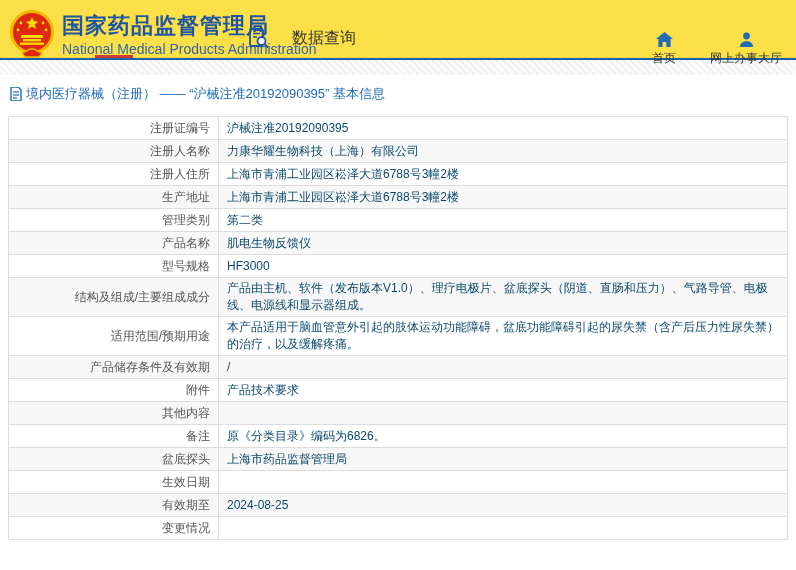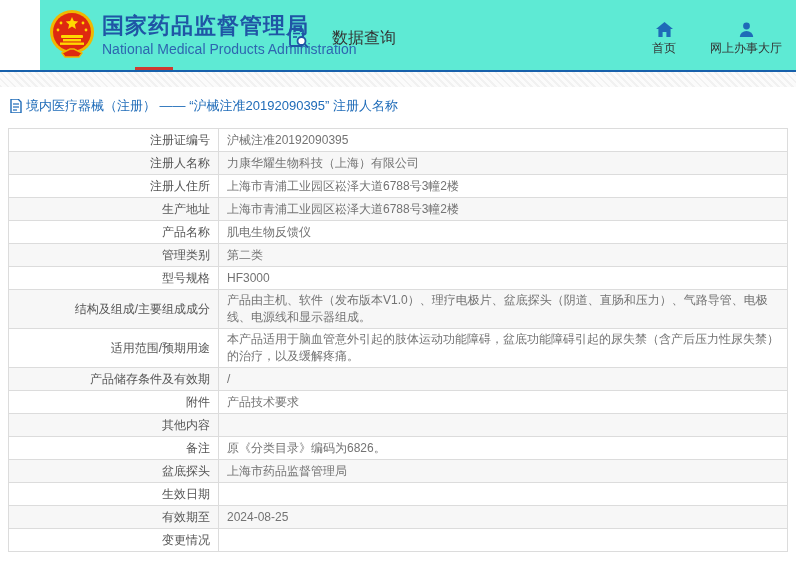--- a/index.html
+++ b/index.html
@@ -1,46 +1,46 @@
 <!DOCTYPE html>
 <html><head>
 <meta charset="utf-8">
 <style>
   * { margin:0; padding:0; box-sizing:border-box; }
   html,body { width:796px; height:570px; background:#fff; overflow:hidden;
     font-family:"Liberation Sans","DejaVu Sans",sans-serif; }
 
   
-  .header { position:relative; height:70px; background:#5eead4;margin-left:40px; }
+  .header { position:relative; height:58px; background:#fde047; }
   .emblem { position:absolute; left:8px; top:9px; width:48px; height:50px; }
   .agency { position:absolute; left:62px; top:13px; }
   .agency-zh { font-size:22px; font-weight:bold; color:#1f55a5; letter-spacing:1px; line-height:26px; }
   .agency-en { font-size:14px; color:#2e66b0; margin-top:2px; }
   .dataquery { position:absolute; left:248px; top:27px; display:flex; align-items:center; gap:22px; }
   .dataquery-label { font-size:16px; color:#333; }
-  .nav { position:absolute; right:14px; top:22px; display:flex; gap:34px; }
+  .nav { position:absolute; right:14px; top:32px; display:flex; gap:34px; }
   .nav-item { display:flex; flex-direction:column; align-items:center; gap:3px; cursor:pointer; }
   .nav-label { font-size:12px; color:#333; white-space:nowrap; }
 
   .red-accent { position:absolute; left:95px; bottom:0px; width:38px; height:3px; background:#cf3a32; z-index:2; }
   .blue-line { height:2px; background:#1760ab; width:100%; }
   .hatch-band { height:15px;
     background:repeating-linear-gradient(45deg,#f1f1f1 0 2px,#fbfbfb 2px 5px); }
 
   
   .crumb-bar { padding:10px 0 9px 10px; display:flex; align-items:center; gap:4px; }
   .crumb-text { font-size:13px; color:#1e6bb8; }
 
   
   .table-wrap { margin:4px 8px 0 8px; }
   table.info { width:780px; border-collapse:collapse; table-layout:fixed; }
   table.info td { border:1px solid #dcdcdc; font-size:12px; height:23px;
     padding:2px 8px; vertical-align:middle; }
   td.label-cell { width:210px; text-align:right; color:#555; background:transparent; }
-  td.value-cell { text-align:left; color:#737373; }
+  td.value-cell { text-align:left; color:#0c4a6e; }
   table.info tr:nth-child(even) { background:#f7f7f7; }
   table.info tr:nth-child(odd) { background:#ffffff; }
 
   svg { display:block; }
 </style>
 </head>
 <body>
 
 <div class="header">
   <div class="emblem">
@@ -101,21 +101,21 @@
 
 <div class="crumb-bar">
   <span>
     <svg width="12" height="14" viewBox="0 0 12 14">
       <path d="M1 0 h7 l3 3 v11 h-10 z" fill="none" stroke="#1e6bb8" stroke-width="1.4"></path>
       <line x1="3" y1="5" x2="9" y2="5" stroke="#1e6bb8" stroke-width="1.2"></line>
       <line x1="3" y1="8" x2="9" y2="8" stroke="#1e6bb8" stroke-width="1.2"></line>
       <line x1="3" y1="11" x2="7" y2="11" stroke="#1e6bb8" stroke-width="1.2"></line>
     </svg>
   </span>
-  <span class="crumb-text">境内医疗器械（注册） —— “沪械注准20192090395” 注册人名称</span>
+  <span class="crumb-text">境内医疗器械（注册） —— “沪械注准20192090395” 基本信息</span>
 </div>
 
 <div class="table-wrap">
   <table class="info">
     <tbody>
         <tr>
           <td class="label-cell">注册证编号</td>
           <td class="value-cell">沪械注准20192090395</td>
         </tr>
         <tr>
@@ -124,26 +124,26 @@
         </tr>
         <tr>
           <td class="label-cell">注册人住所</td>
           <td class="value-cell">上海市青浦工业园区崧泽大道6788号3幢2楼</td>
         </tr>
         <tr>
           <td class="label-cell">生产地址</td>
           <td class="value-cell">上海市青浦工业园区崧泽大道6788号3幢2楼</td>
         </tr>
         <tr>
+          <td class="label-cell">管理类别</td>
+          <td class="value-cell">第二类</td>
+        </tr>
+        <tr>
           <td class="label-cell">产品名称</td>
           <td class="value-cell">肌电生物反馈仪</td>
-        </tr>
-        <tr>
-          <td class="label-cell">管理类别</td>
-          <td class="value-cell">第二类</td>
         </tr>
         <tr>
           <td class="label-cell">型号规格</td>
           <td class="value-cell">HF3000</td>
         </tr>
         <tr>
           <td class="label-cell">结构及组成/主要组成成分</td>
           <td class="value-cell">产品由主机、软件（发布版本V1.0）、理疗电极片、盆底探头（阴道、直肠和压力）、气路导管、电极线、电源线和显示器组成。</td>
         </tr>
         <tr>

